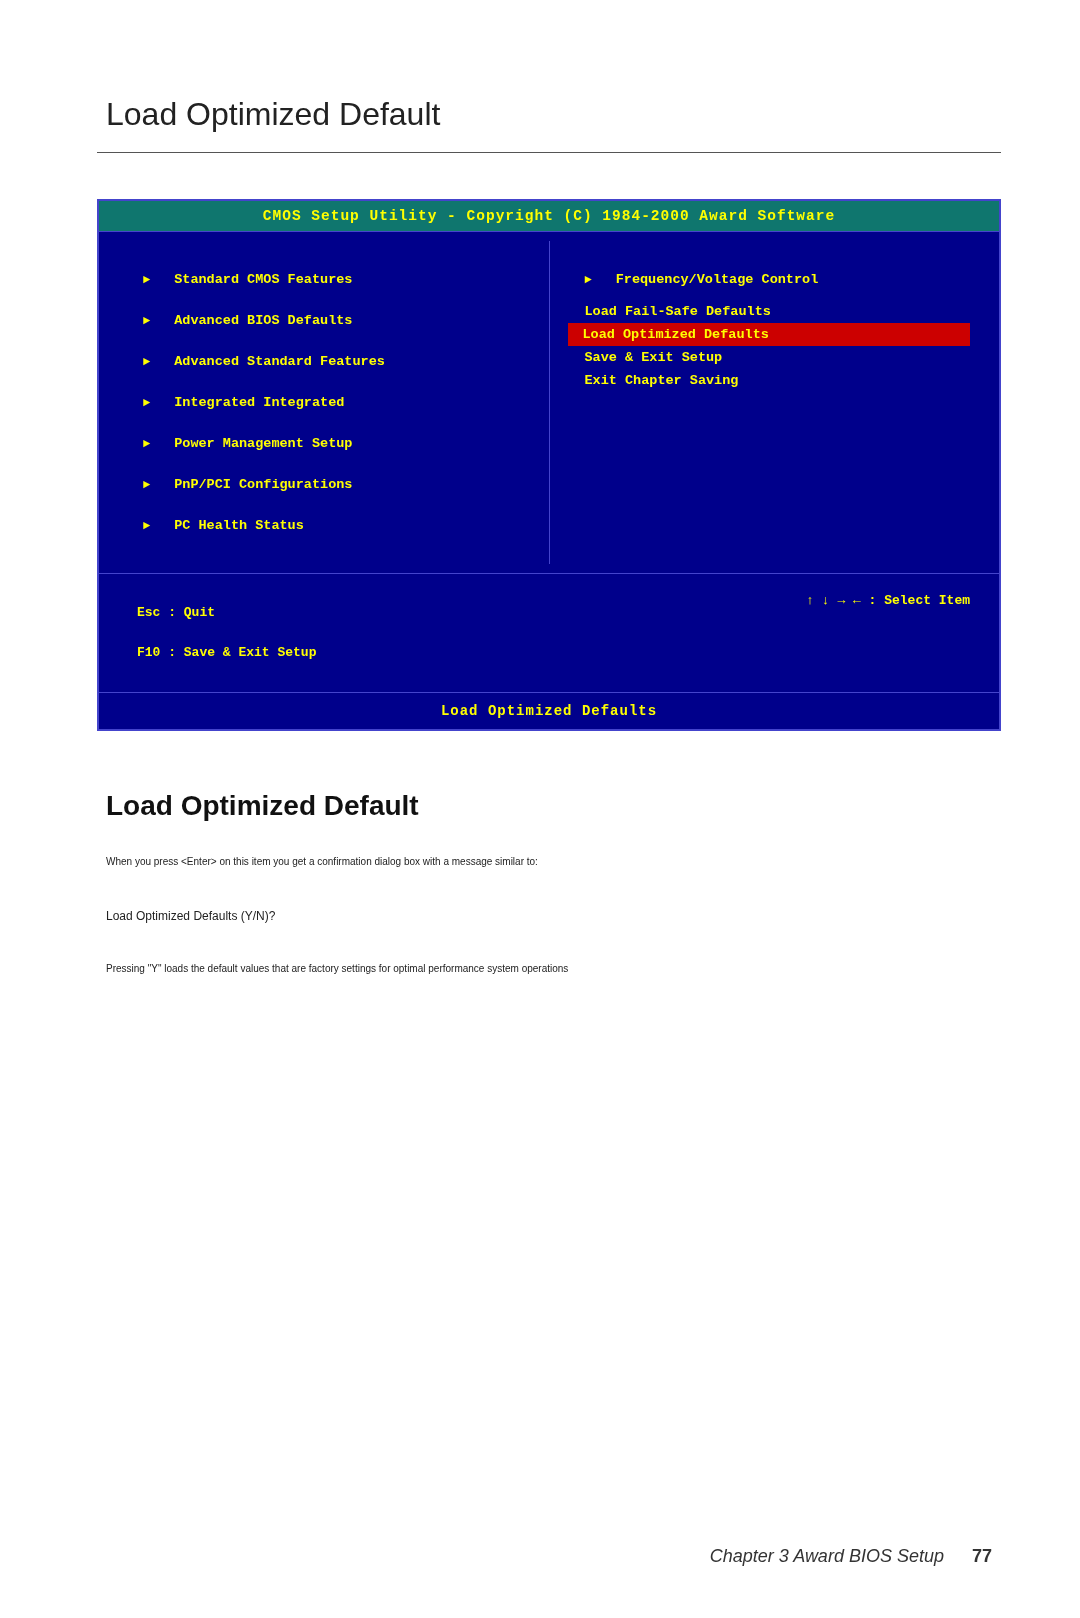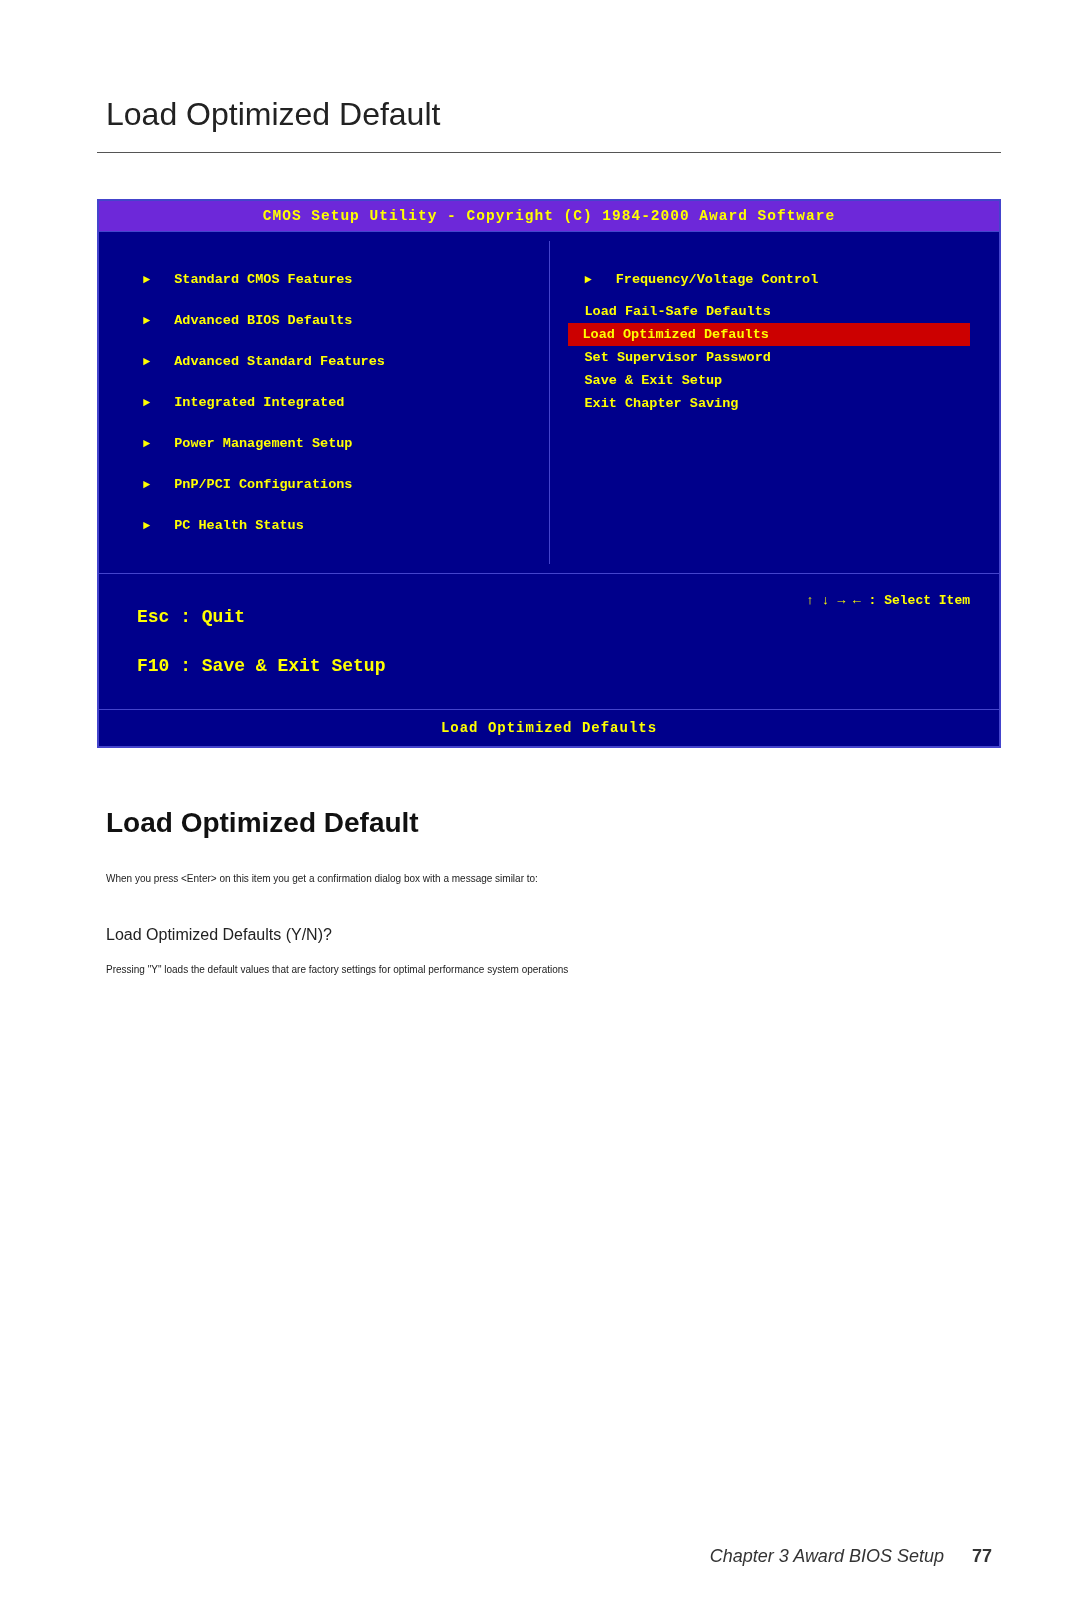--- a/index.html
+++ b/index.html
@@ -35,21 +35,21 @@
     .bios-container {
       background: #00008b;
       border: 2px solid #4444cc;
       padding: 0;
       margin-bottom: 50px;
       font-family: 'Courier New', Courier, monospace;
       color: #ffff00;
     }
 
     .bios-title-bar {
-      background: #6d28d9;
+      background: #0f766e;
       border-bottom: 1px solid #4444cc;
       text-align: center;
       padding: 7px 10px;
       font-family: 'Courier New', Courier, monospace;
       font-size: 14.5px;
       font-weight: bold;
       color: #ffff00;
       letter-spacing: 1px;
     }
 
@@ -118,21 +118,21 @@
       background: #00008b;
       padding: 10px 20px;
       border-bottom: 1px solid #4444cc;
       display: flex;
       justify-content: space-between;
       align-items: flex-start;
     }
 
     .bios-footer-left {
       font-family: 'Courier New', Courier, monospace;
-      font-size: 18px;
+      font-size: 13px;
       font-weight: bold;
       color: #ffff00;
       line-height: 1.7;
     }
 
     .bios-footer-right {
       font-family: 'Courier New', Courier, monospace;
       font-size: 13px;
       font-weight: bold;
       color: #ffff00;
@@ -160,23 +160,24 @@
 
     .content-body {
       font-size: 10px;
       line-height: 1.65;
       color: #222;
       font-family: Arial, sans-serif;
       margin-bottom: 20px;
     }
 
     .content-body-query {
-      font-size: 16px;
-      color: #222;
-      font-family: Arial, sans-serif;
+      font-size: 12px;
+      color: #222;
+      font-family: Arial, sans-serif;
+      margin-bottom: 20px;
     }
 
     .page-footer {
       position: absolute;
       bottom: 60px;
       right: 70px;
       font-family: Arial, sans-serif;
       font-size: 18px;
       font-style: italic;
       color: #333;
@@ -244,23 +245,20 @@
 
           <div class="bios-menu-item-right has-arrow">
             <span class="arrow">►</span>
             <span>Frequency/Voltage Control</span>
           </div>
           <div class="bios-menu-item-right">
             <span>Load Fail-Safe Defaults</span>
           </div>
           <div class="bios-menu-item-right highlighted">
             <span>Load Optimized Defaults</span>
-          </div>
-          <div class="bios-menu-item-right">
-            <span>Set Supervisor Password</span>
           </div>
           <div class="bios-menu-item-right">
             <span>Save &amp; Exit Setup</span>
           </div>
           <div class="bios-menu-item-right">
             <span>Exit Chapter Saving</span>
           </div>
 
         </div>
       </div>

